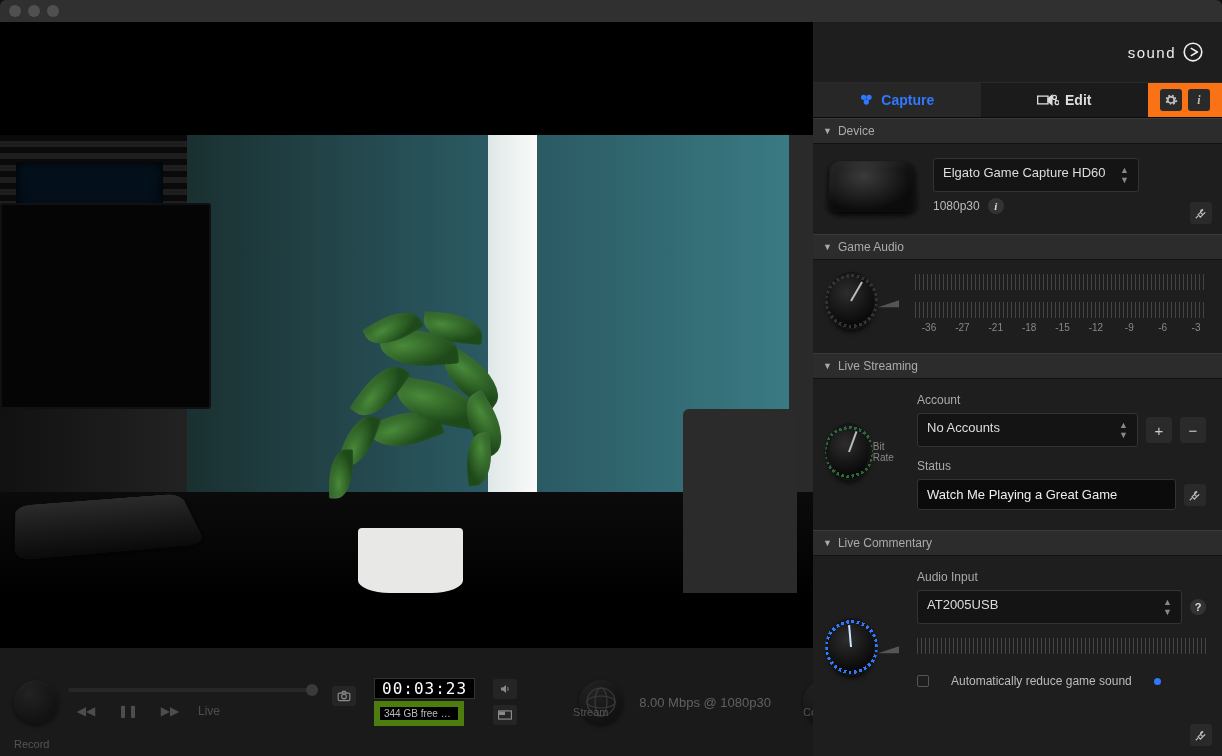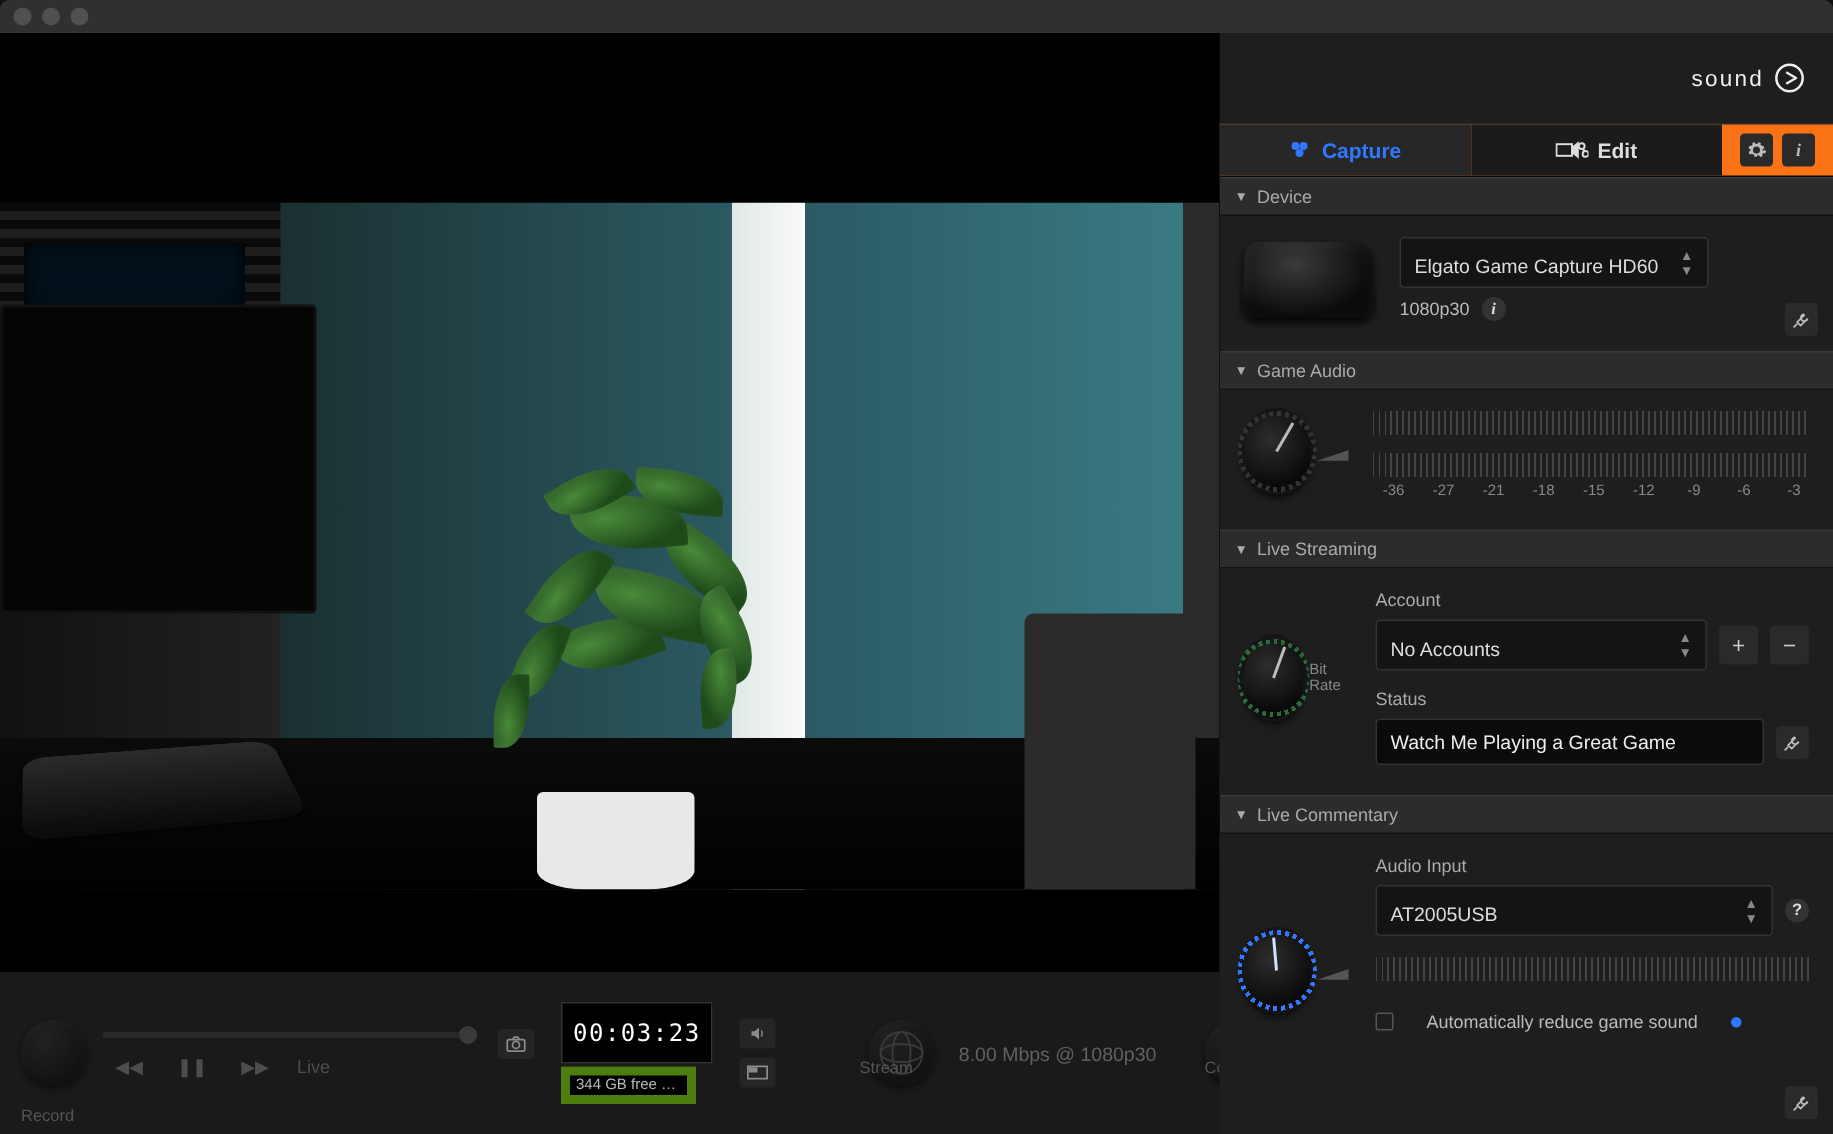--- a/index.html
+++ b/index.html
@@ -142,21 +142,21 @@
   .scrubline::after{content:"";position:absolute;right:0;top:-4px;width:12px;height:12px;border-radius:50%;background:#555;}
   .snapshot-stack { display:flex; flex-direction:column; gap:6px; align-items:center; }
   .iconbtn {
     width:24px; height:20px; background:#2a2a2a; border-radius:3px;
     display:flex; align-items:center; justify-content:center; color:#999; font-size:12px;
   }
   .timecode-block { display:flex; flex-direction:column; gap:2px; }
   .timecode {
     font-family: "Menlo","Consolas",monospace;
     background:#000; color:#fff; border:1px solid #333;
-    padding:10px 7px; font-size:16px; letter-spacing:1px;
+    padding:0 7px; font-size:16px; letter-spacing:1px;
   }
   .free-text { font-size:10px; color:#bbb; background:#000; padding:1px 4px; border:6px solid #4d7c0f; max-width:90px; white-space:nowrap; overflow:hidden; text-overflow:ellipsis;}
   .quality { color:#9a9a9a; font-size:13px; }
   .seg-label { position:absolute; bottom:6px; font-size:11px; color:#828282; }
   
   .brandrow {
     height:60px; display:flex; justify-content:flex-end; align-items:center;
     padding:0 18px; color:#ddd;
   }
   .brand { display:flex; align-items:center; gap:6px; letter-spacing:1.5px; font-size:15px; color:#eee;}
@@ -185,21 +185,21 @@
   .device-row { display:flex; align-items:center; gap:18px; }
   .device-img {
     width:86px; height:54px; border-radius:10px;
     background: radial-gradient(ellipse at 40% 30%, #3b3b3b, #0b0b0b 70%);
     box-shadow: inset 0 4px 10px rgba(255,255,255,.06), 0 3px 6px #000;
     transform: perspective(400px) rotateX(20deg);
   }
   .select {
     background:#141414; border:1px solid #333; border-radius:3px;
     color:#ddd; padding:6px 9px; font-size:13px;
-    display:flex; align-items:flex-end; justify-content:space-between; gap:8px;
+    display:flex; align-items:flex-start; justify-content:space-between; gap:8px;
   }
   .sub { color:#bbb; font-size:12px; margin-top:6px; display:flex; align-items:center; gap:8px;}
   .corner-tool { position:absolute; right:10px; bottom:10px; }
   .meter-row { display:flex; align-items:flex-start; gap:16px; }
   .knob {
     width:54px; height:54px; border-radius:50%;
     background: radial-gradient(circle at 40% 35%, #2d2d2d, #0a0a0a 70%);
     box-shadow: 0 0 0 2px #151515, 0 3px 6px #000;
     position:relative;
   }

